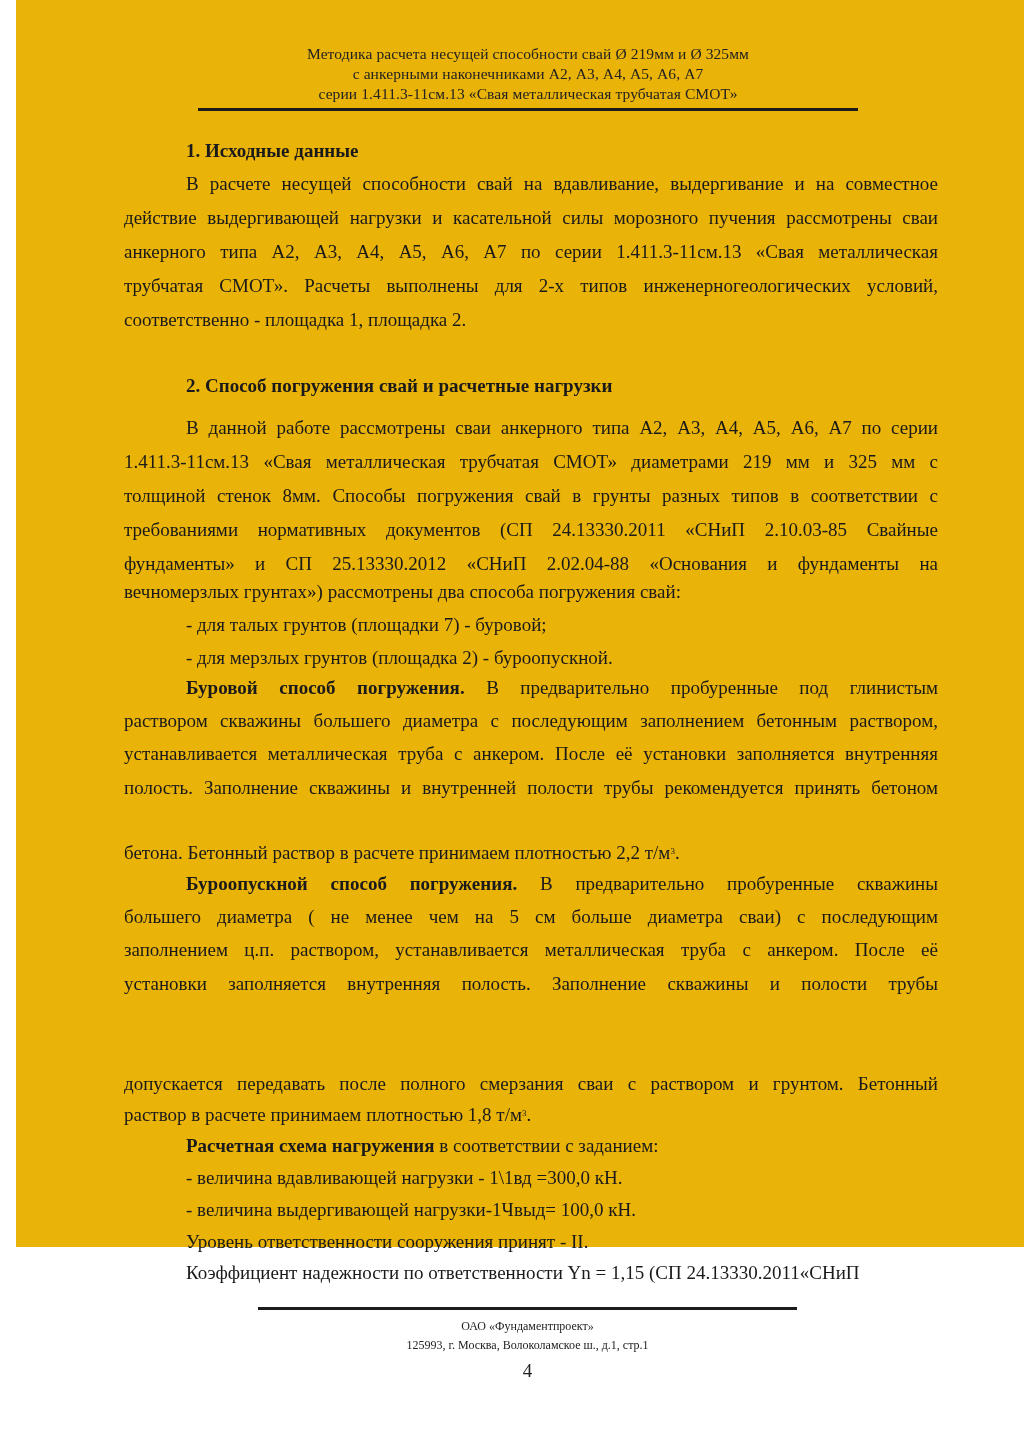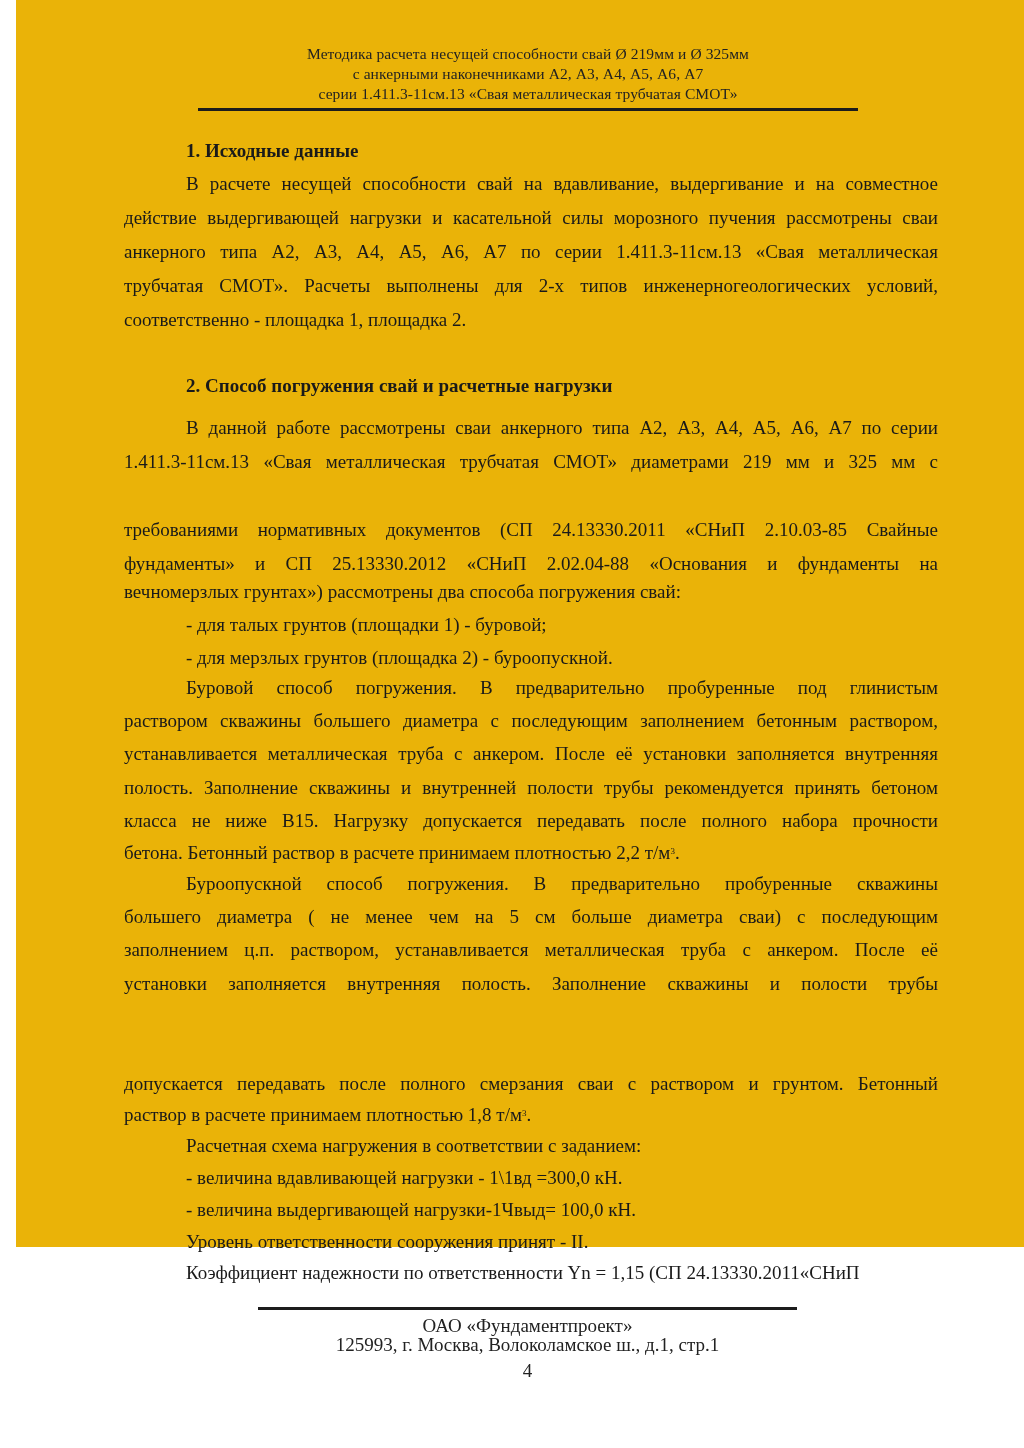--- a/index.html
+++ b/index.html
@@ -9,26 +9,26 @@
 
   .hdr { position: absolute; left: 182px; width: 660px; text-align: center;
          font-size: 15.5px; line-height: 17px; color: #222; letter-spacing: 0.1px; }
   .hdr-rule { position: absolute; left: 182px; top: 108px; width: 660px; height: 3px; background: #1c1c1c; }
 
   .line { position: absolute; left: 108px; width: 814px; font-size: 19px; line-height: 22px;
           white-space: nowrap; transform-origin: left top; }
   .just { text-align: justify; text-align-last: justify; white-space: normal; height: 22px; overflow: hidden; }
   .ind { left: 170px; width: 752px; }
   .ind2 { left: 170px; }
-  .b { font-weight: normal; }
+  .b { font-weight: bold; }
   .sec { position: absolute; left: 170px; font-size: 19px; font-weight: bold; line-height: 22px; white-space: nowrap; }
   sup { font-size: 9px; vertical-align: top; position: relative; top: -2px; }
 
   .ftr-rule { position: absolute; left: 242px; top: 1307px; width: 539px; height: 3px; background: #1c1c1c; }
-  .ftr { position: absolute; left: 242px; width: 539px; text-align: center; font-size: 19px; line-height: 18px; color: #222; }
+  .ftr { position: absolute; left: 242px; width: 539px; text-align: center; font-size: 12px; line-height: 18px; color: #222; }
   .pgnum { position: absolute; left: 242px; width: 539px; text-align: center; font-size: 19px; top: 1360px; color: #222; }
 </style>
 </head>
 <body>
 
 <div class="page">
 
   <div class="hdr" style="top:45px">Методика расчета несущей способности свай Ø 219мм и Ø 325мм</div>
   <div class="hdr" style="top:65px">с анкерными наконечниками А2, А3, А4, А5, А6, А7</div>
   <div class="hdr" style="top:85px">серии 1.411.3-11см.13 «Свая металлическая трубчатая СМОТ»</div>
@@ -37,34 +37,34 @@
   <div class="sec" style="top:140px">1. Исходные данные</div>
   <div class="line just ind" style="top:173px">В расчете несущей способности свай на вдавливание, выдергивание и на совместное</div>
   <div class="line just" style="top:207px">действие выдергивающей нагрузки и касательной силы морозного пучения рассмотрены сваи</div>
   <div class="line just" style="top:241px">анкерного типа А2, А3, А4, А5, А6, А7 по серии 1.411.3-11см.13 «Свая металлическая</div>
   <div class="line just" style="top:275px">трубчатая СМОТ». Расчеты выполнены для 2-х типов инженерногеологических условий,</div>
   <div class="line" style="top:309px">соответственно - площадка 1, площадка 2.</div>
 
   <div class="sec" style="top:375px">2. Способ погружения свай и расчетные нагрузки</div>
   <div class="line just ind" style="top:417px">В данной работе рассмотрены сваи анкерного типа А2, А3, А4, А5, А6, А7 по серии</div>
   <div class="line just" style="top:451px">1.411.3-11см.13 «Свая металлическая трубчатая СМОТ» диаметрами 219 мм и 325 мм с</div>
+  <div class="line just" style="top:485px">толщиной стенок 8мм. Способы погружения свай в грунты разных типов в соответствии с</div>
   <div class="line just" style="top:519px">требованиями нормативных документов (СП 24.13330.2011 «СНиП 2.10.03-85 Свайные</div>
   <div class="line just" style="top:553px">фундаменты» и СП 25.13330.2012 «СНиП 2.02.04-88 «Основания и фундаменты на</div>
   <div class="line" style="top:581px">вечномерзлых грунтах») рассмотрены два способа погружения свай:</div>
 
-  <div class="line ind2" style="top:614px">- для талых грунтов (площадки 1) - буровой;</div>
+  <div class="line ind2" style="top:614px">- для талых грунтов (площадки 7) - буровой;</div>
   <div class="line ind2" style="top:647px">- для мерзлых грунтов (площадка 2) - буроопускной.</div>
 
   <div class="line just ind" style="top:677px">
     <span class="b">Буровой способ погружения.</span><span> В предварительно пробуренные под глинистым</span>
   </div>
   <div class="line just" style="top:710px">раствором скважины большего диаметра с последующим заполнением бетонным раствором,</div>
   <div class="line just" style="top:777px">полость. Заполнение скважины и внутренней полости трубы рекомендуется принять бетоном</div>
   <div class="line just" style="top:743px">устанавливается металлическая труба с анкером. После её установки заполняется внутренняя</div>
-  <div class="line just" style="top:810px">класса не ниже В15. Нагрузку допускается передавать после полного набора прочности</div>
   <div class="line" style="top:842px">
     <span>бетона. Бетонный раствор в расчете принимаем плотностью 2,2 т/м</span><sup>3</sup><span>.</span>
   </div>
 
   <div class="line just ind" style="top:873px">
     <span class="b">Буроопускной способ погружения.</span><span> В предварительно пробуренные скважины</span>
   </div>
   <div class="line just" style="top:906px">большего диаметра ( не менее чем на 5 см больше диаметра сваи) с последующим</div>
   <div class="line just" style="top:939px">заполнением ц.п. раствором, устанавливается металлическая труба с анкером. После её</div>
   <div class="line just" style="top:973px">установки заполняется внутренняя полость. Заполнение скважины и полости трубы</div>

